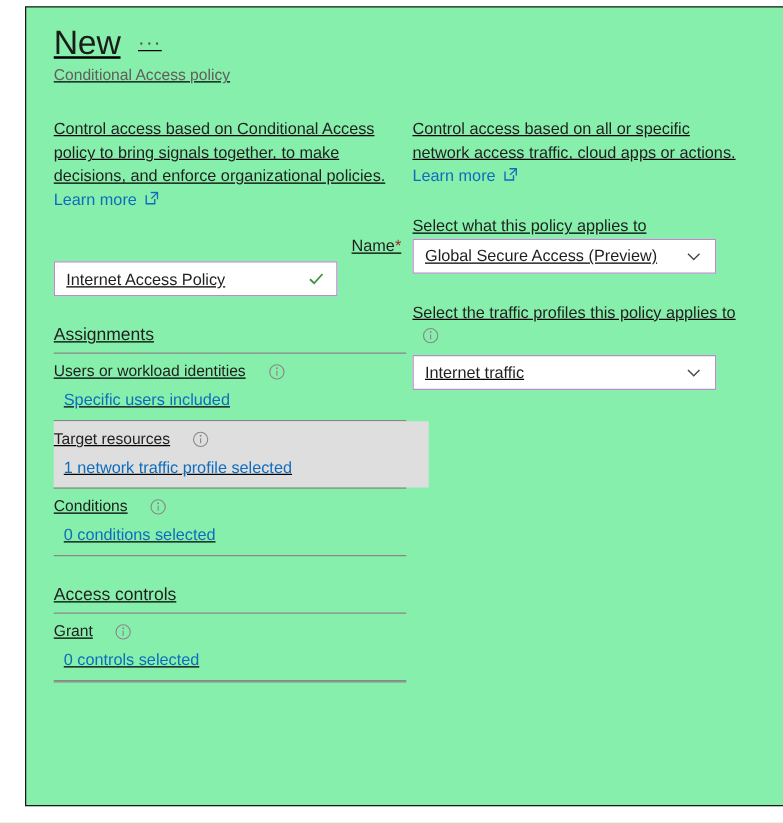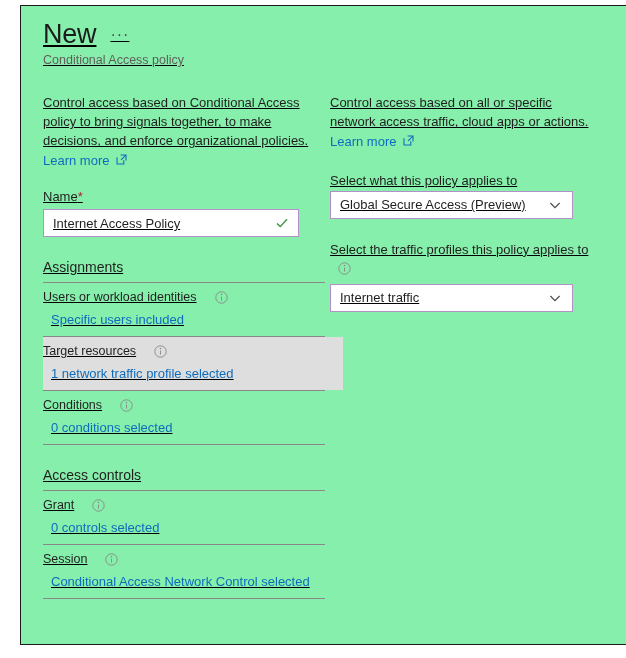--- a/index.html
+++ b/index.html
@@ -94,26 +94,27 @@
     gap: 7px;
   }
   .ext-icon { display: inline-block; vertical-align: -1px; }
 
   
   .field-label {
     font-size: 13px;
     color: #201f1e;
     margin-top: 20px;
     margin-bottom: 5px;
+    text-align: right;
   }
   .req { color: #a4262c; }
 
   .textbox {
     position: relative;
-    width: 256px;
+    width: 227px;
     height: 28px;
     border: 1px solid #b391c8;
     box-sizing: border-box;
     display: flex;
     align-items: center;
     background: #fff;
     cursor: text;
   }
   .textbox .value {
     font-size: 13px;
@@ -320,35 +321,20 @@
               <path d="M6.5 5.5 L6.5 9.6" stroke="#8a8886" stroke-width="0.9"></path>
             </svg>
           </span>
         </div>
         <div class="row-value">
           <a>0 controls selected</a>
         </div>
       </div>
       <div class="rule"></div>
 
-      <div class="row">
-        <div class="row-label">
-          <span>Session</span>
-          <span class="info-icon">
-            <svg width="13" height="13" viewBox="0 0 13 13">
-              <circle cx="6.5" cy="6.5" r="5.7" fill="none" stroke="#8a8886" stroke-width="0.9"></circle>
-              <circle cx="6.5" cy="3.6" r="0.75" fill="#8a8886"></circle>
-              <path d="M6.5 5.5 L6.5 9.6" stroke="#8a8886" stroke-width="0.9"></path>
-            </svg>
-          </span>
-        </div>
-        <div class="row-value">
-          <a>Conditional Access Network Control selected</a>
-        </div>
-      </div>
       <div class="rule"></div>
 
     </div>
 
     <div class="col-right">
 
       <div class="desc">Control access based on all or specific network access traffic, cloud apps or actions.</div>
 
       <div style="margin-top:1px;">
         <a class="link">

